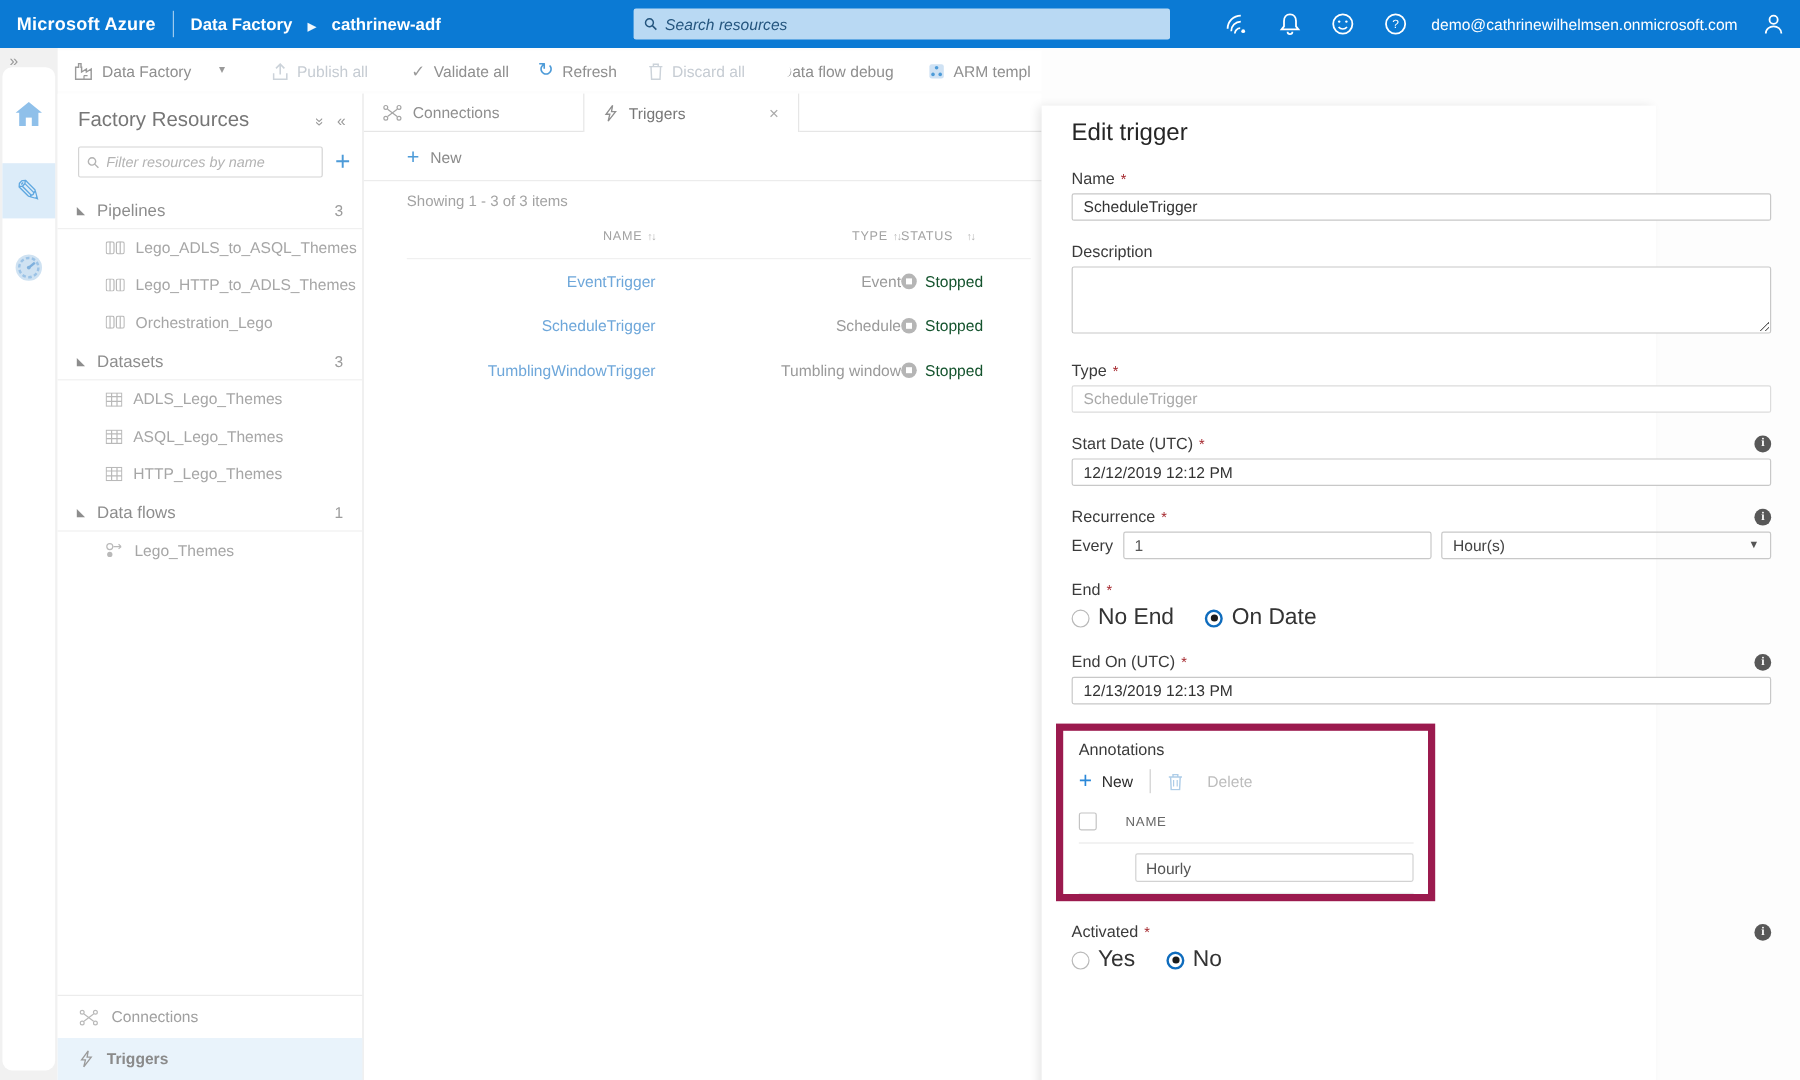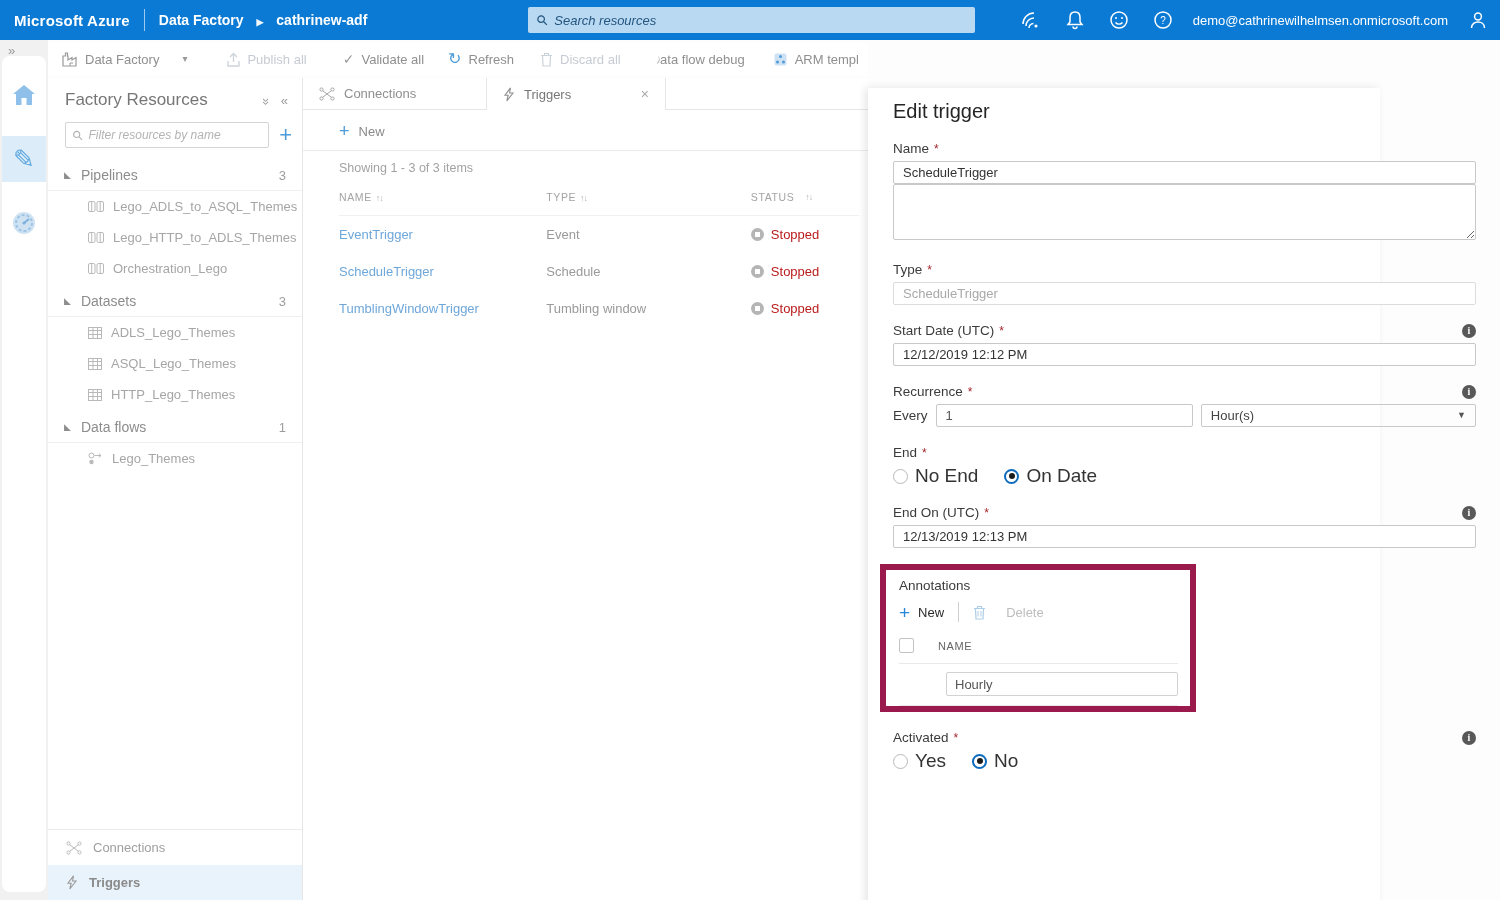--- a/index.html
+++ b/index.html
@@ -64,30 +64,30 @@
   
   .canvas { position:absolute; left:303px; top:78px; width:565px; height:822px; background:#fff; }
   .tabbar { position:relative; height:32px; display:flex; border-bottom:1px solid #e6e6e6; }
   .tab { display:flex; align-items:center; gap:9px; padding:0 16px; font-size:13px; color:#8f8f8f; cursor:pointer; }
   .tab.inactive { width:183px; }
   .tab.active { width:180px; border-left:1px solid #e6e6e6; border-right:1px solid #e6e6e6; margin-bottom:-1px; background:#fff; color:#777; }
   .tab .tab-close { margin-left:auto; color:#aaa; font-size:14px; cursor:pointer; }
   .newrow { display:flex; align-items:center; gap:9px; padding:12px 0 10px 36px; font-size:13px; color:#8a8a8a; border-bottom:1px solid #ececec; cursor:pointer; }
   .newrow .plus { color:#4d9bd8; font-size:18px; font-weight:300; line-height:1; }
   .showing { padding:10px 0 2px 36px; font-size:12.5px; color:#a3a3a3; }
-  .trig-table { margin:14px 0 0 36px; width:520px; font-size:13px; }
+  .trig-table { margin:14px 0 0 36px; width:520px; font-size:13px;text-align:right; }
   .tt-head { display:flex; color:#a3a3a3; font-size:10.5px; letter-spacing:.6px; padding-bottom:12px; border-bottom:1px solid #f0f0f0; }
   .tt-row { display:flex; align-items:center; padding:11px 0; }
   .col-name { width:230px; }
   .col-type { width:227px; }
   .col-status { width:120px; display:flex; align-items:center; gap:7px; }
   .sorticon { font-size:9px; color:#b5b5b5; margin-left:4px; letter-spacing:-1px; }
   .t-link { color:#6ea7da; cursor:pointer; }
   .t-type { color:#9a9a9a; }
-  .t-status { color:#b91c1c; }
+  .t-status { color:#14532d; }
   .stop-ico { width:13px; height:13px; border-radius:50%; background:#b5b5b5; position:relative; flex-shrink:0; }
   .stop-ico:after { content:""; position:absolute; left:4px; top:4px; width:5px; height:5px; background:#fff; }
 
   
   .panel { position:absolute; left:868px; top:40px; width:512px; height:860px; background:#fff; box-shadow:-3px 0 8px rgba(0,0,0,.10); z-index:40;margin-top:48px; }
   .p-inner { position:absolute; left:25px; top:0; width:583px; }
   .p-title { font-size:20px; color:#252525; padding-top:12px; }
   .p-label { font-size:13.5px; color:#3b3b3b; margin-top:18px; margin-bottom:5px; display:flex; align-items:center; }
   .req { color:#a4262c; margin-left:5px; font-size:12px; }
   .info-dot { margin-left:auto; width:14px; height:14px; border-radius:50%; background:#585858; color:#fff; font-size:10px; font-weight:bold; display:flex; align-items:center; justify-content:center; font-family:"Liberation Serif", serif; cursor:default; }
@@ -443,20 +443,23 @@
   <section class="panel">
     <div class="p-inner">
       <div class="p-title">Edit trigger</div>
 
       <div class="p-label">
         <span>Name</span>
           <span class="req">*</span>
       </div>
       <input class="p-input" type="text" value="ScheduleTrigger" style="">
 
+      <div class="p-label">
+        <span>Description</span>
+      </div>
       <textarea class="p-textarea" style=""></textarea>
 
       <div class="p-label">
         <span>Type</span>
           <span class="req">*</span>
       </div>
       <input class="p-input" type="text" disabled="" value="ScheduleTrigger" style="">
 
       <div class="p-label">
         <span>Start Date (UTC)</span>

